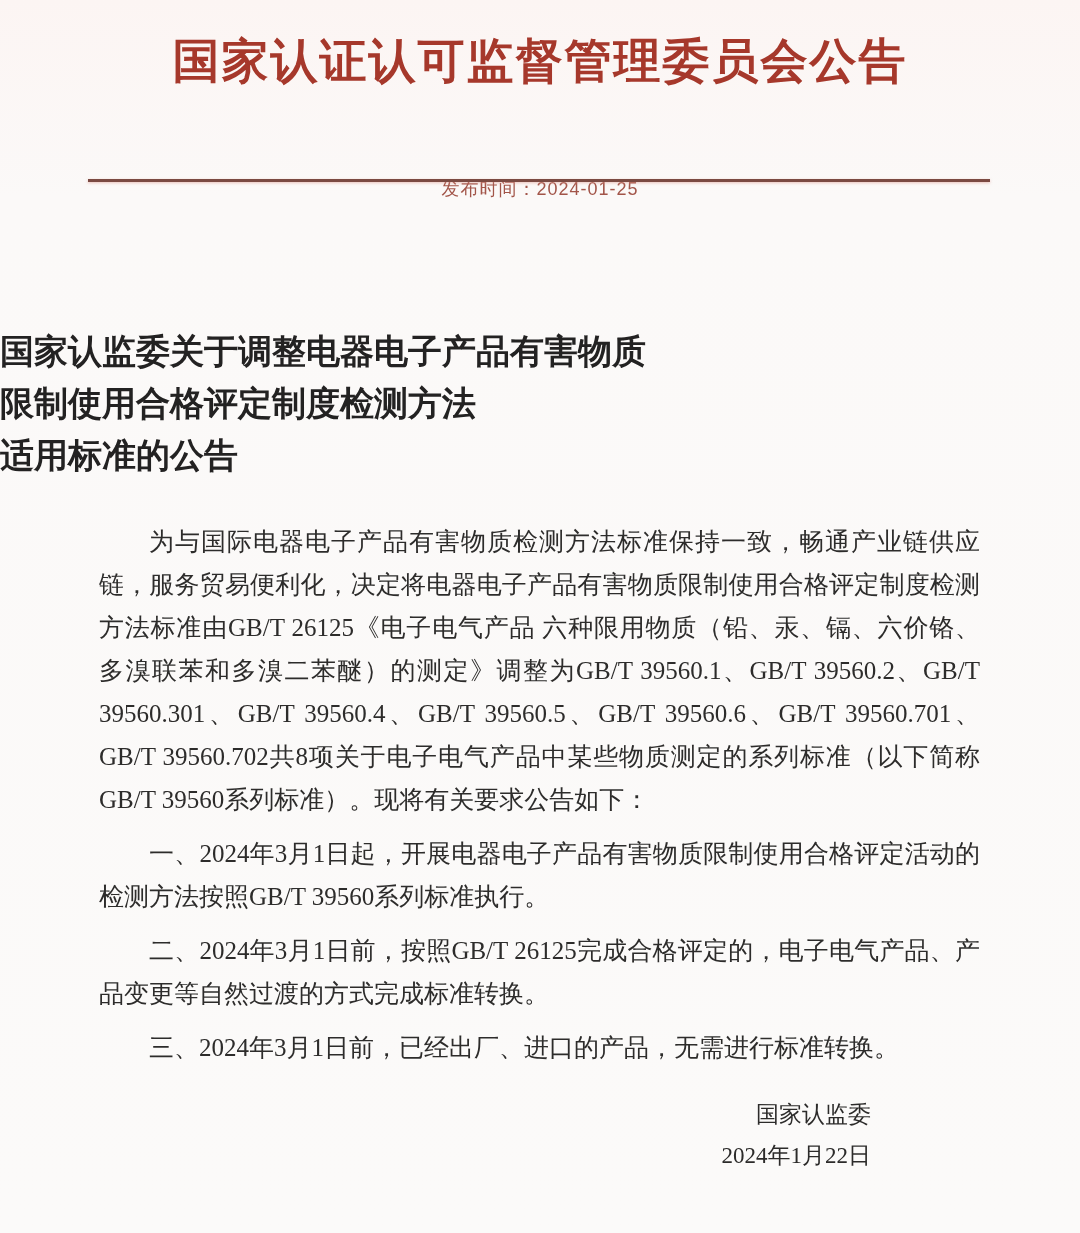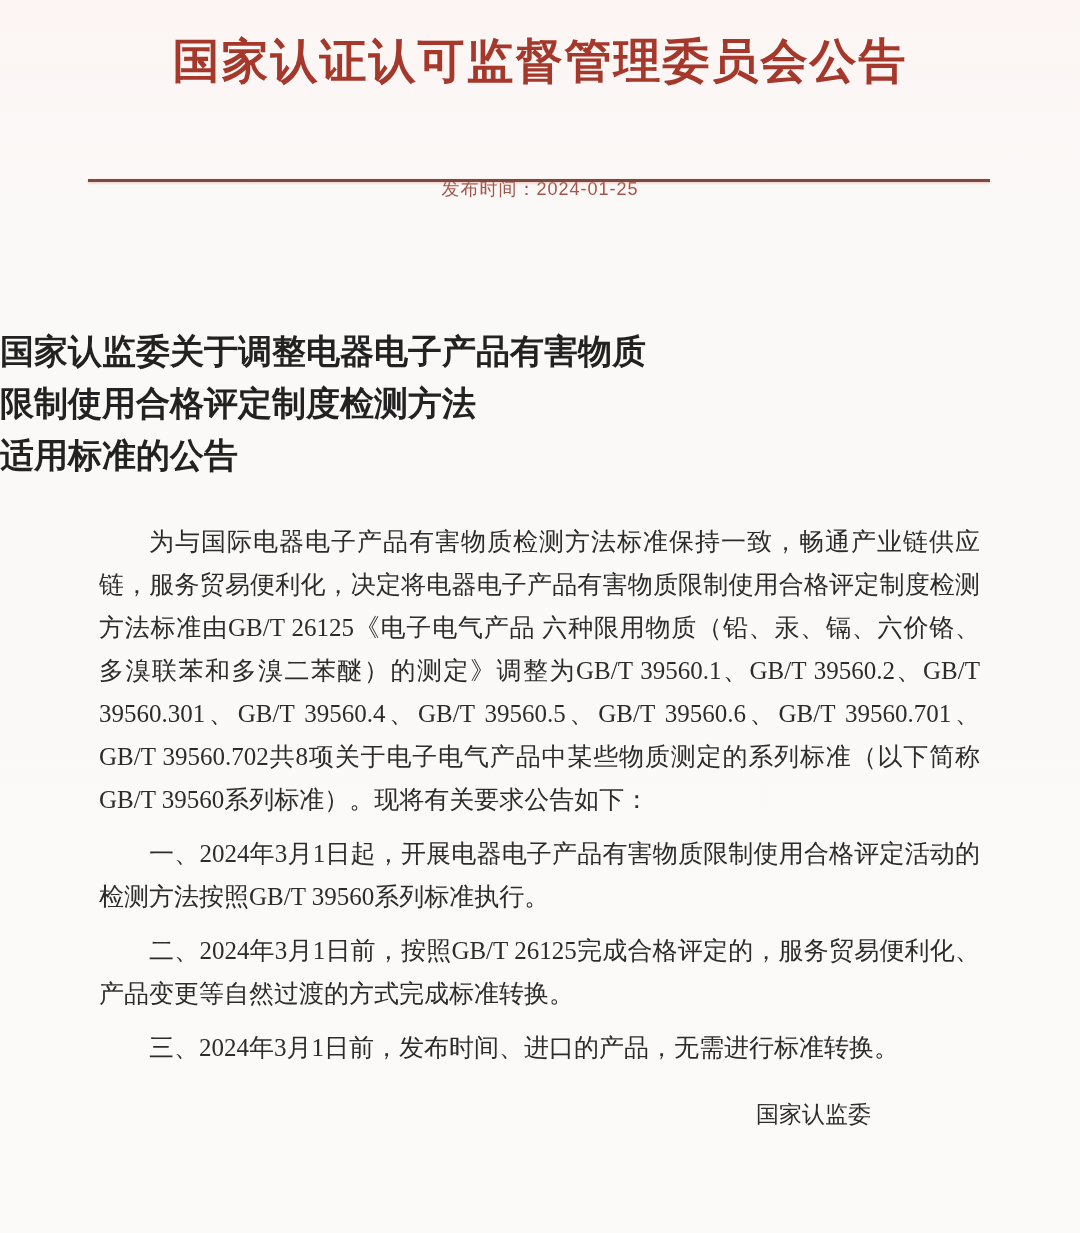--- a/index.html
+++ b/index.html
@@ -112,21 +112,22 @@
 
   <div class="doc-title">
     <span>国家认监委关于调整电器电子产品有害物质</span>
     <span>限制使用合格评定制度检测方法</span>
     <span>适用标准的公告</span>
   </div>
 
   <div class="body-text">
     <p>为与国际电器电子产品有害物质检测方法标准保持一致，畅通产业链供应链，服务贸易便利化，决定将电器电子产品有害物质限制使用合格评定制度检测方法标准由GB/T 26125《电子电气产品 六种限用物质（铅、汞、镉、六价铬、多溴联苯和多溴二苯醚）的测定》调整为GB/T 39560.1、GB/T 39560.2、GB/T 39560.301、GB/T 39560.4、GB/T 39560.5、GB/T 39560.6、GB/T 39560.701、GB/T 39560.702共8项关于电子电气产品中某些物质测定的系列标准（以下简称GB/T 39560系列标准）。现将有关要求公告如下：</p>
     <p>一、2024年3月1日起，开展电器电子产品有害物质限制使用合格评定活动的检测方法按照GB/T 39560系列标准执行。</p>
-    <p>二、2024年3月1日前，按照GB/T 26125完成合格评定的，服务贸易便利化、产品变更等自然过渡的方式完成标准转换。</p>
-    <p>三、2024年3月1日前，发布时间、进口的产品，无需进行标准转换。</p>
+    <p>二、2024年3月1日前，按照GB/T 26125完成合格评定的，电子电气产品、产品变更等自然过渡的方式完成标准转换。</p>
+    <p>三、2024年3月1日前，已经出厂、进口的产品，无需进行标准转换。</p>
   </div>
 
   <div class="signature">
     <div>国家认监委</div>
+    <div>2024年1月22日</div>
   </div>
 
 </div>
 
 </body></html>

